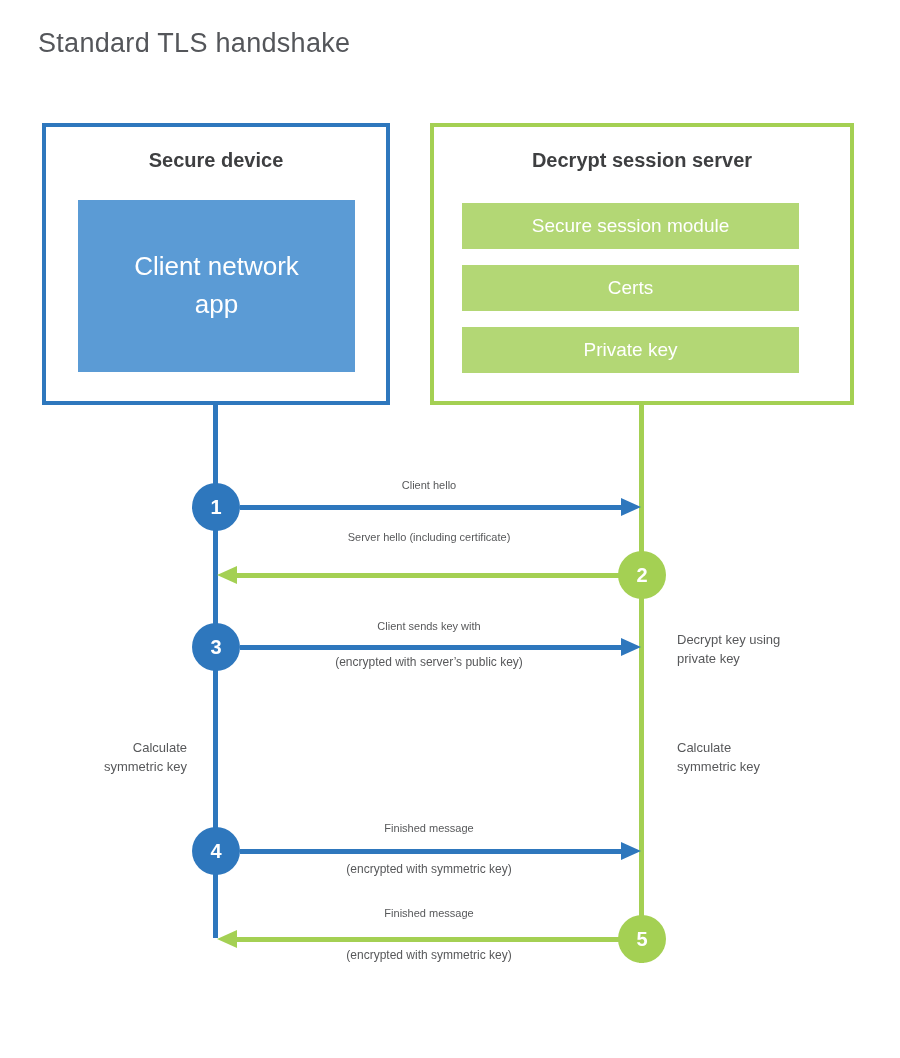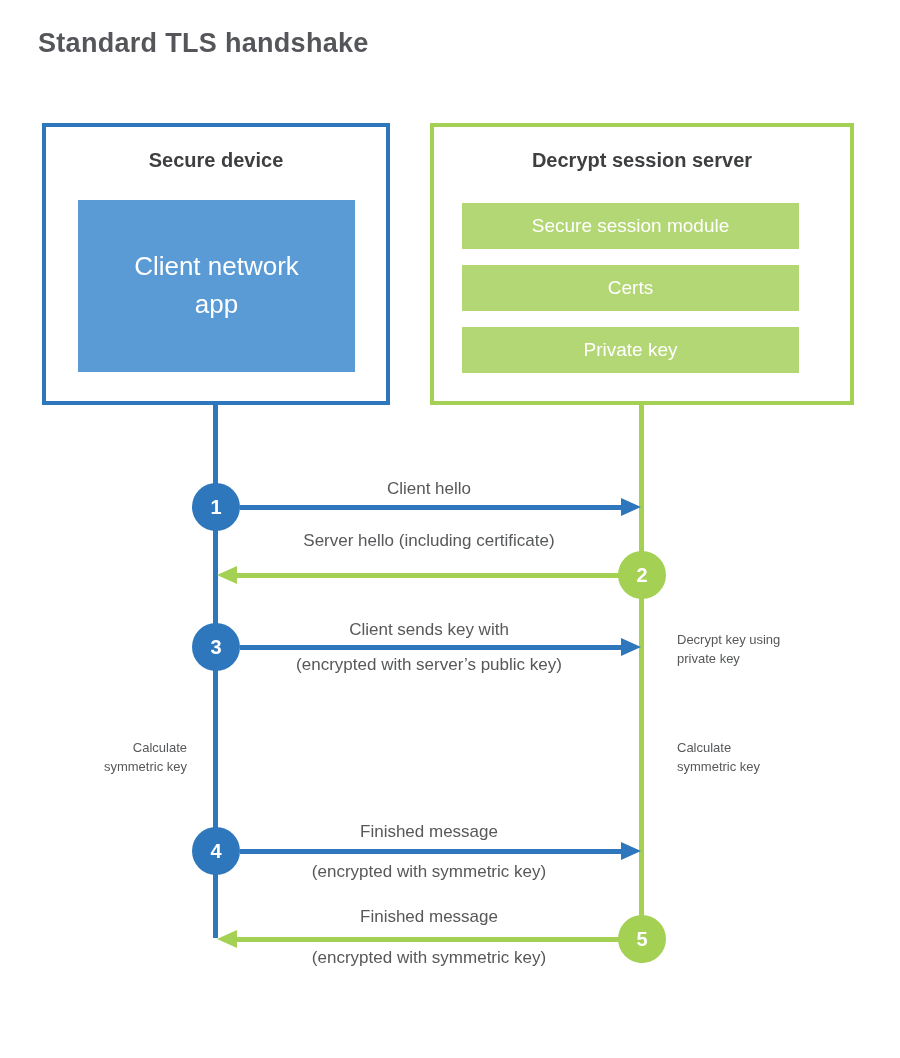--- a/index.html
+++ b/index.html
@@ -10,21 +10,21 @@
     --text-gray:#57585a;
     --text-dark:#3e3f41;
   }
   html,body{margin:0;padding:0;background:#ffffff;}
   body{
     width:900px;height:1058px;position:relative;overflow:hidden;
     font-family:"Liberation Sans","DejaVu Sans",sans-serif;
   }
   .page-title{
     position:absolute;left:38px;top:28px;
-    font-size:27px;font-weight:700;color:#54565a;letter-spacing:.3px;
+    font-size:27px;font-weight:400;color:#54565a;letter-spacing:.3px;
   }
   
   .entity-box{position:absolute;top:123px;height:282px;background:#fff;border:4px solid;box-sizing:border-box;}
   .client-box{left:42px;width:348px;border-color:var(--blue);}
   .server-box{left:430px;width:424px;border-color:var(--green);}
   .entity-title{margin-top:22px;text-align:center;font-size:20px;font-weight:bold;color:var(--text-dark);}
   .client-app{
     position:absolute;left:78px;top:200px;width:277px;height:172px;
     background:var(--blue-fill);color:#fff;font-size:26px;line-height:1.45;
     display:flex;align-items:center;justify-content:center;text-align:center;white-space:pre-line;
@@ -60,22 +60,22 @@
   .arrow .head{position:absolute;top:0;width:0;height:0;border-top:9px solid transparent;border-bottom:9px solid transparent;}
   .arrow-right .head{right:0;border-left:20px solid var(--blue);}
   .arrow-left  .head{left:0;border-right:20px solid var(--green);}
   .arrow-1{left:240px;width:401px;top:498px;}
   .arrow-2{left:217px;width:403px;top:566px;}
   .arrow-3{left:240px;width:401px;top:638px;}
   .arrow-4{left:240px;width:401px;top:842px;}
   .arrow-5{left:217px;width:403px;top:930px;}
   
   .msg-label,.msg-sublabel{position:absolute;left:216px;width:426px;text-align:center;color:var(--text-gray);}
-  .msg-label{font-size:17px;}
-  .msg-sublabel{font-size:17px;}
+  .msg-label{font-size:11px;}
+  .msg-sublabel{font-size:12px;}
   .lbl-1{top:479px;} .lbl-2{top:531px;} .lbl-3{top:620px;} .lbl-4{top:822px;} .lbl-5{top:907px;}
   .sub-3{top:655px;} .sub-4{top:862px;} .sub-5{top:948px;}
   
   .note{position:absolute;font-size:13px;line-height:1.45;color:var(--text-gray);white-space:pre-line;}
   .note-decrypt{left:677px;top:631px;text-align:left;}
   .note-calc-left{left:40px;width:147px;top:739px;text-align:right;}
   .note-calc-right{left:677px;top:739px;text-align:left;}
 </style>
 </head>
 <body>

